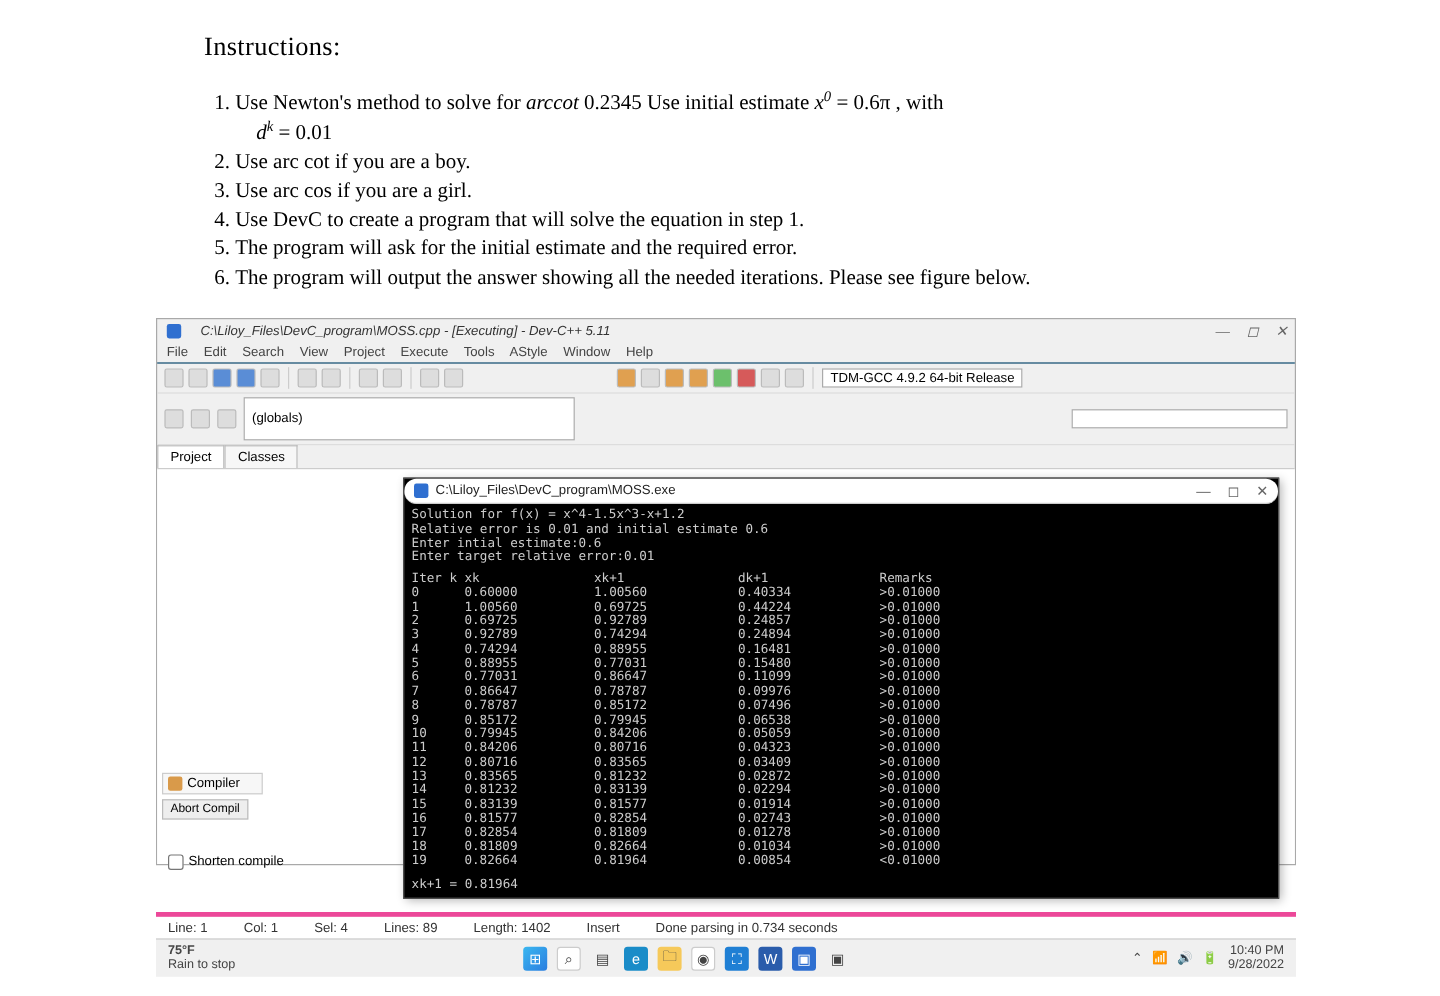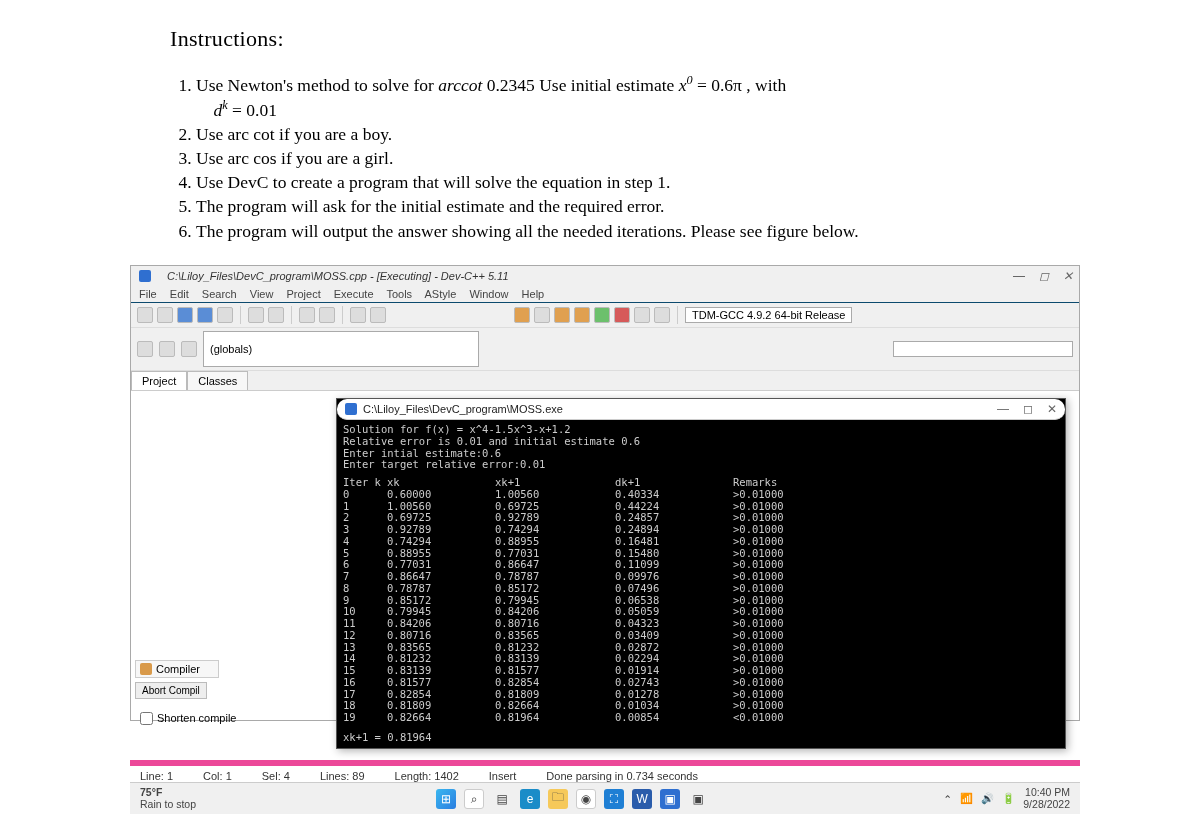--- a/index.html
+++ b/index.html
@@ -40,26 +40,26 @@
   .console-body .c-line { white-space: pre; color: #ccc; line-height: 1.12; }
   .c-table { margin-top: 6px; }
   .c-table .row { display: flex; }
   .c-table .c0 { width: 44px; }
   .c-table .c1 { width: 108px; }
   .c-table .c2 { width: 120px; }
   .c-table .c3 { width: 118px; }
   .c-table .c4 { width: 100px; }
   .c-result { margin-top: 8px; }
 
-  .left-panel { position: absolute; left: 135px; top: 404px; width: 84px; font-size: 11px; }
+  .left-panel { position: absolute; left: 135px; top: 388px; width: 84px; font-size: 11px; }
   .left-panel .compiler-row { display: flex; align-items: center; gap: 4px; padding: 2px 4px; border: 1px solid #ccc; background: #f7f7f7; margin-top: 256px; }
   .left-panel .abort-btn { display: inline-block; padding: 2px 6px; border: 1px solid #bbb; background: #eee; margin-top: 4px; font-size: 10px; }
   .shorten { position: absolute; left: 140px; top: 712px; font-size: 11px; display: flex; align-items: flex-start; gap: 4px; }
 
-  .statusbar { position: absolute; left: 130px; top: 760px; width: 950px; font-size: 11px; color: #333; display: flex; gap: 30px; padding: 4px 10px; border-top: 6px solid #ec4899; }
+  .statusbar { position: absolute; left: 130px; top: 760px; width: 950px; font-size: 11px; color: #333; display: flex; gap: 30px; padding: 4px 10px; border-top: 4px solid #ec4899; }
   .statusbar .sb-item { white-space: nowrap; }
 
   .taskbar { position: absolute; left: 130px; top: 782px; width: 950px; height: 32px; background: #f0f0f0; border-top: 1px solid #ccc; display: flex; align-items: center; font-size: 10.5px; color: #444; }
   .taskbar .weather { display: flex; flex-direction: column; line-height: 1.05; padding: 0 10px; }
   .taskbar .weather .temp { font-weight: 600; }
   .taskbar .center-icons { margin-left: 230px; display: flex; gap: 8px; align-items: center; }
   .taskbar .tb-i { width: 20px; height: 20px; border-radius: 3px; display:flex; align-items:center; justify-content:center; font-size:12px;}
   .taskbar .tb-i.win { background: linear-gradient(135deg,#3ab7f0,#2a7de0); color:#fff;}
   .taskbar .tb-i.search { background:#fff; border:1px solid #ccc;}
   .taskbar .tb-i.edge { background:#1a8cc8; color:#fff;}

